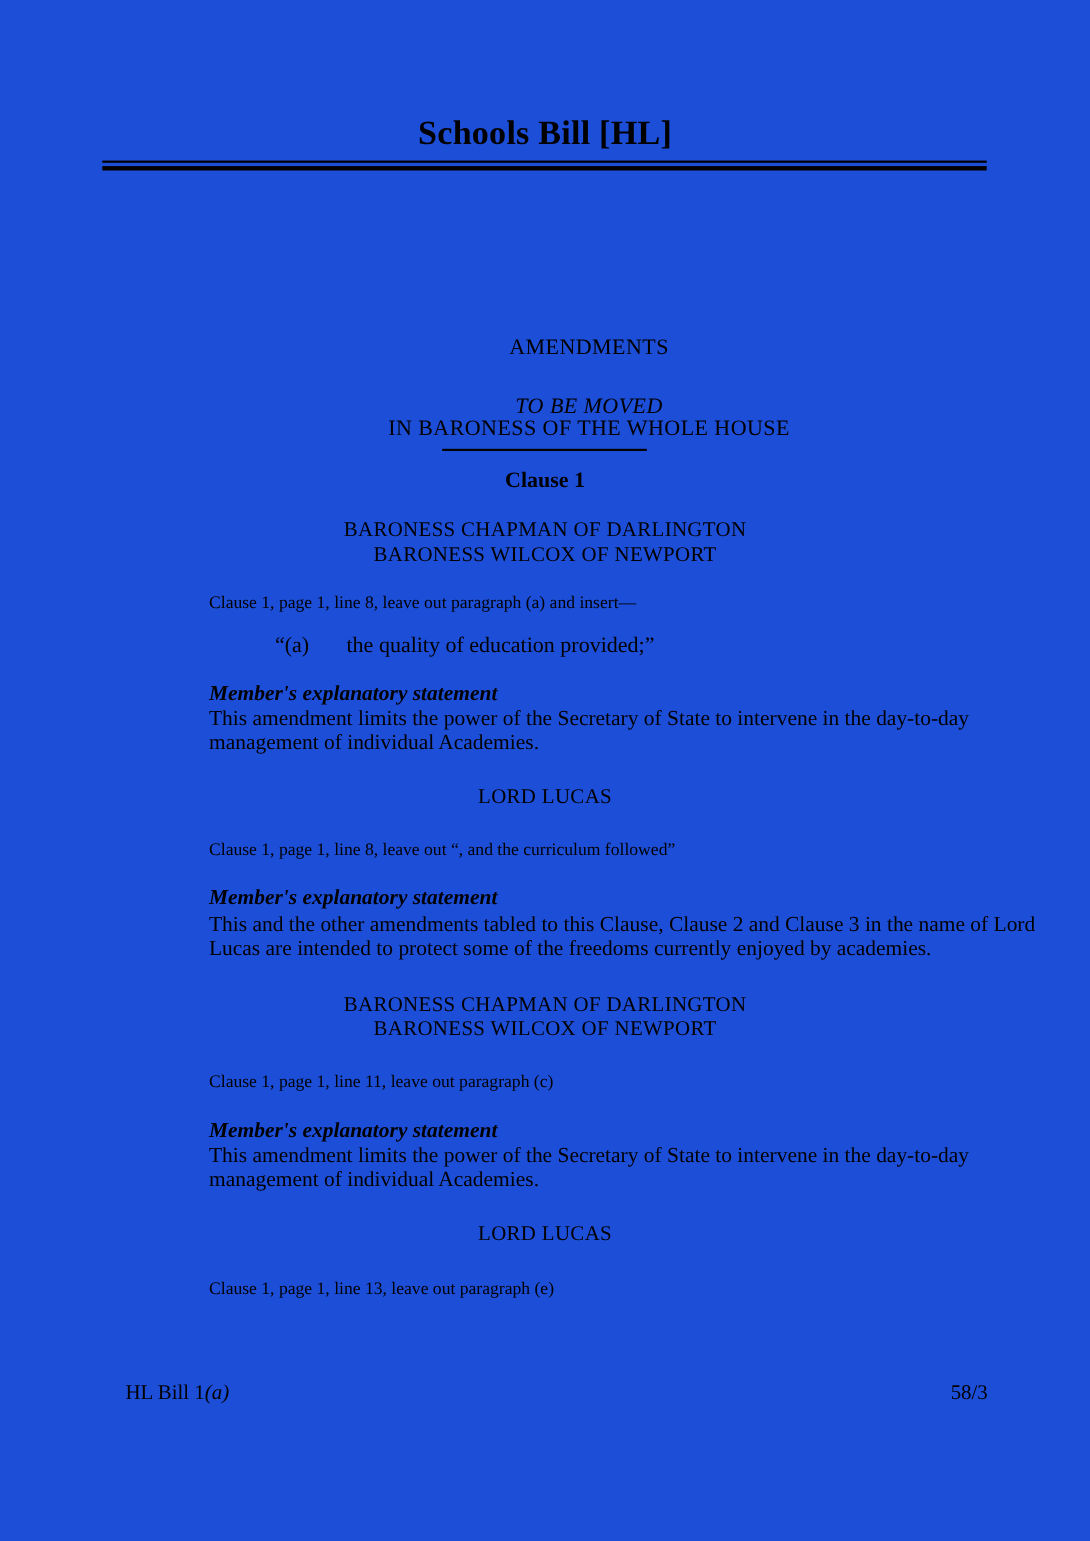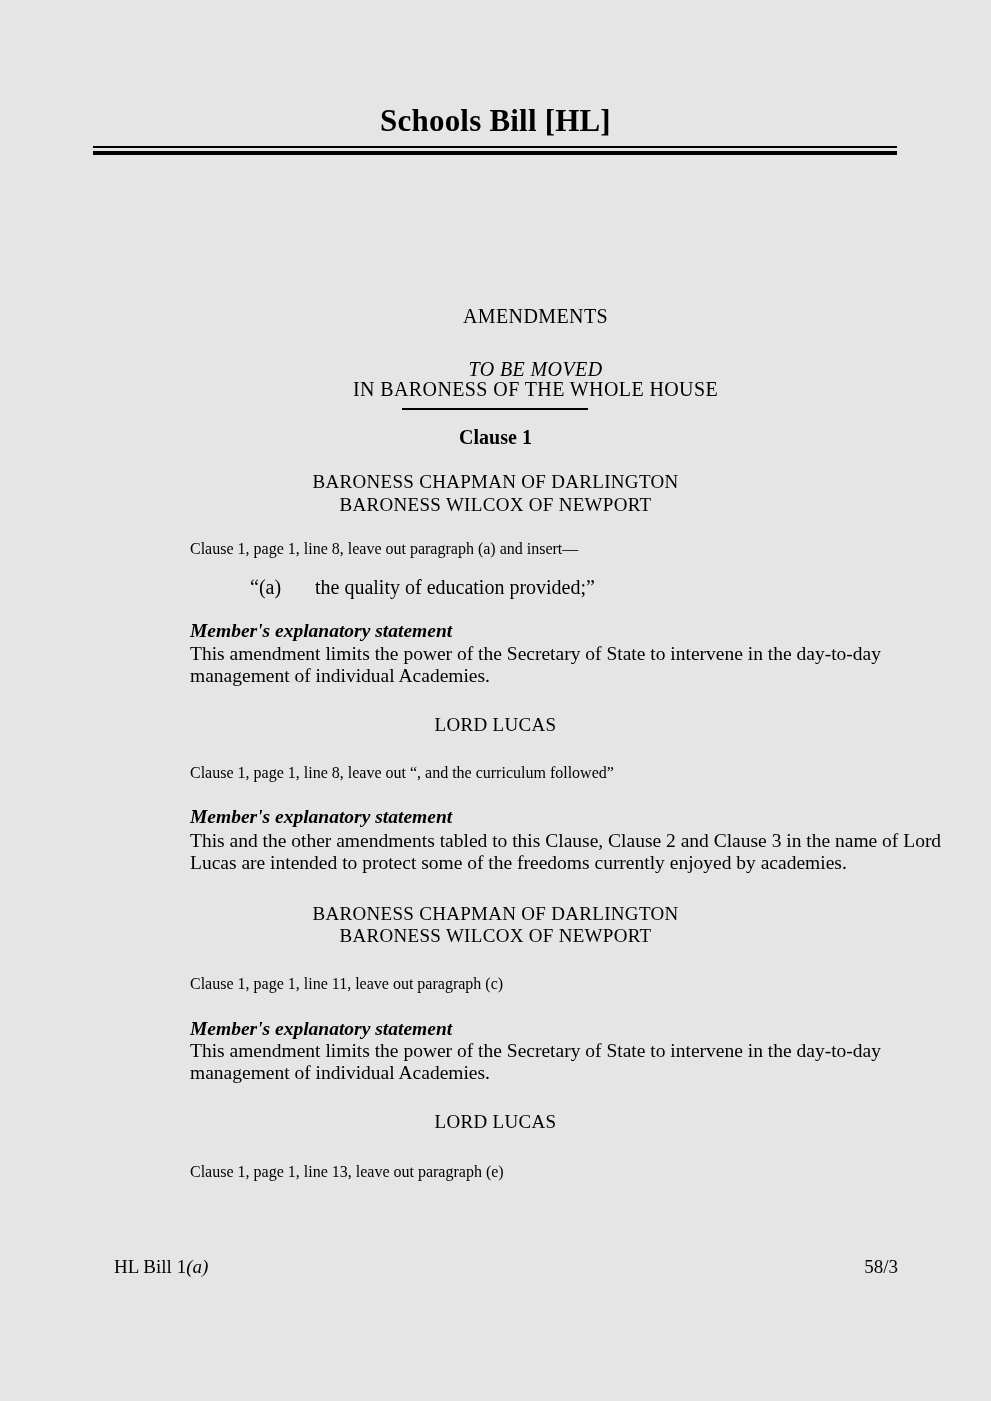--- a/index.html
+++ b/index.html
@@ -4,21 +4,21 @@
 <style>
   html, body {
     margin: 0;
     padding: 0;
     background: #ffffff;
   }
   .page {
     position: relative;
     width: 991px;
     height: 1401px;
-    background: #e5e5e5;
+    background: #1d4ed8;
     color: #000000;
     font-family: "Liberation Serif", "DejaVu Serif", serif;
     overflow: hidden;
   }
   .abs { position: absolute; }
   .centered {
     left: 0;
     width: 991px;
     text-align: center;
   }

